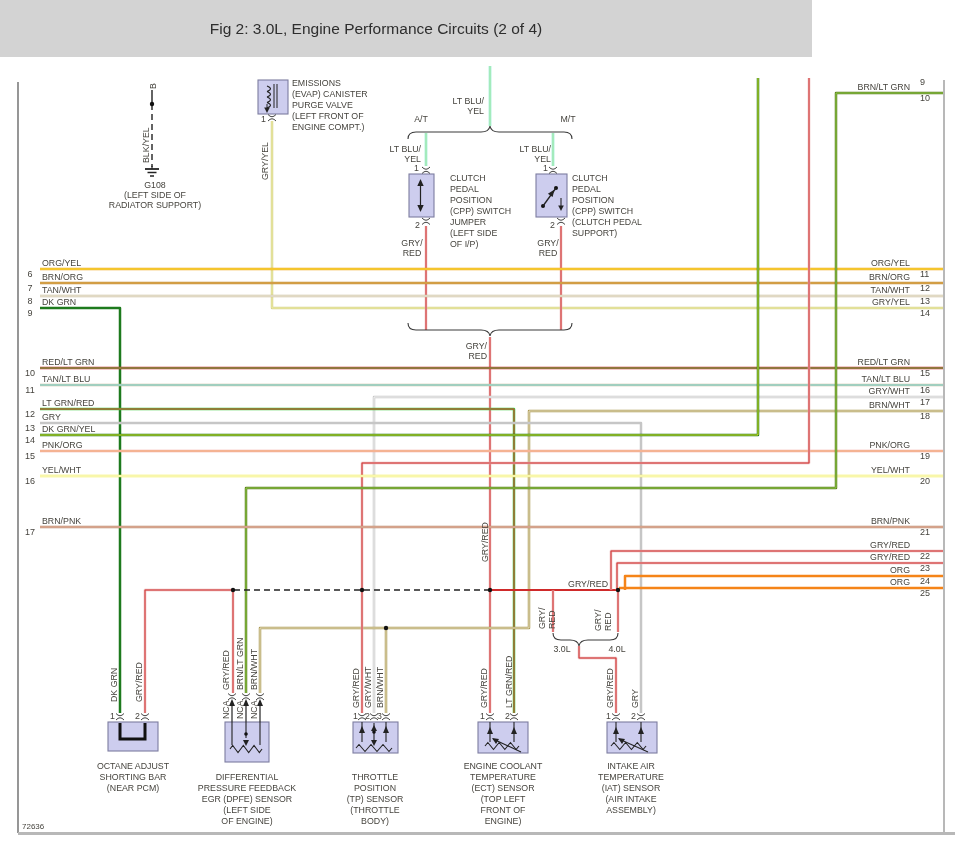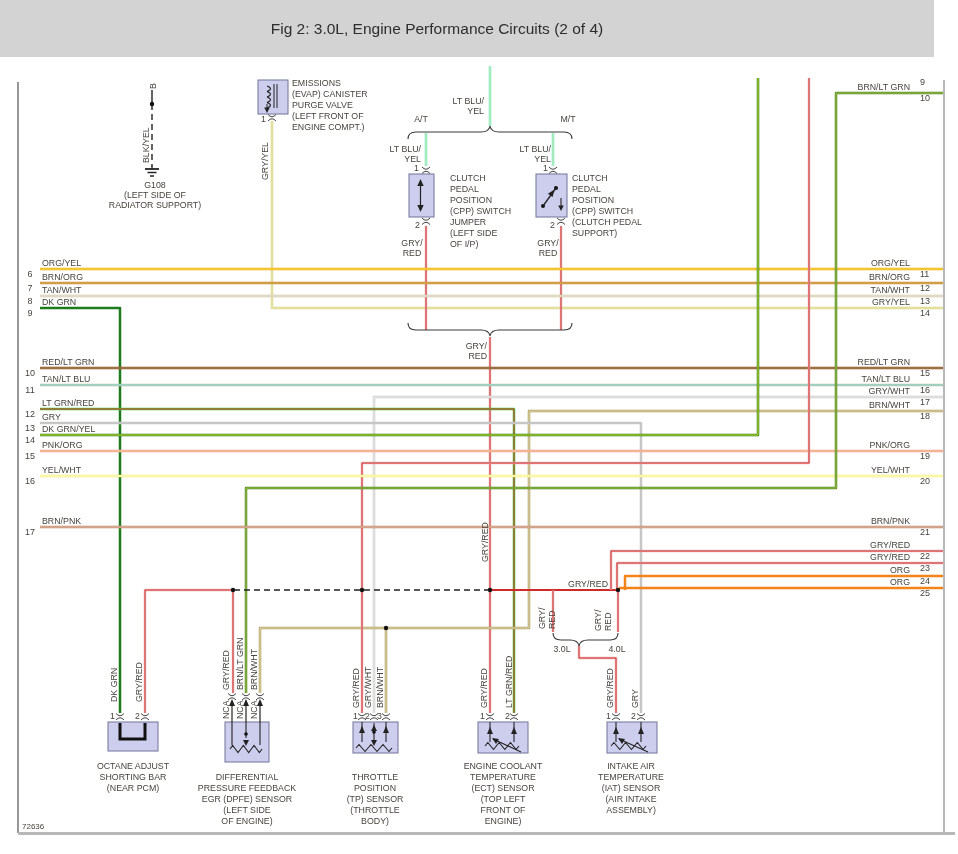--- a/index.html
+++ b/index.html
@@ -1,16 +1,16 @@
 <!DOCTYPE html>
 <html><head>
 <meta charset="utf-8">
 <style>
   html,body{margin:0;padding:0;background:#fff;width:958px;height:854px;overflow:hidden;}
-  .titlebar{width:934px;height:57px;background:#d3d3d3;display:flex;align-items:center;justify-content:center;
+  .titlebar{width:812px;height:57px;background:#d3d3d3;display:flex;align-items:center;justify-content:center;
             font-family:"Liberation Sans",sans-serif;font-size:15.5px;color:#2e2e2e;padding-right:60px;box-sizing:border-box;}
   .canvas{position:relative;width:958px;height:797px;background:#ffffff;}
   svg{position:absolute;top:0;left:0;}
   svg text{font-family:"Liberation Sans",sans-serif;fill:#46443e;}
 </style>
 </head>
 <body>
 
 <div class="titlebar">
   <span>Fig 2: 3.0L, Engine Performance Circuits (2 of 4)</span>

